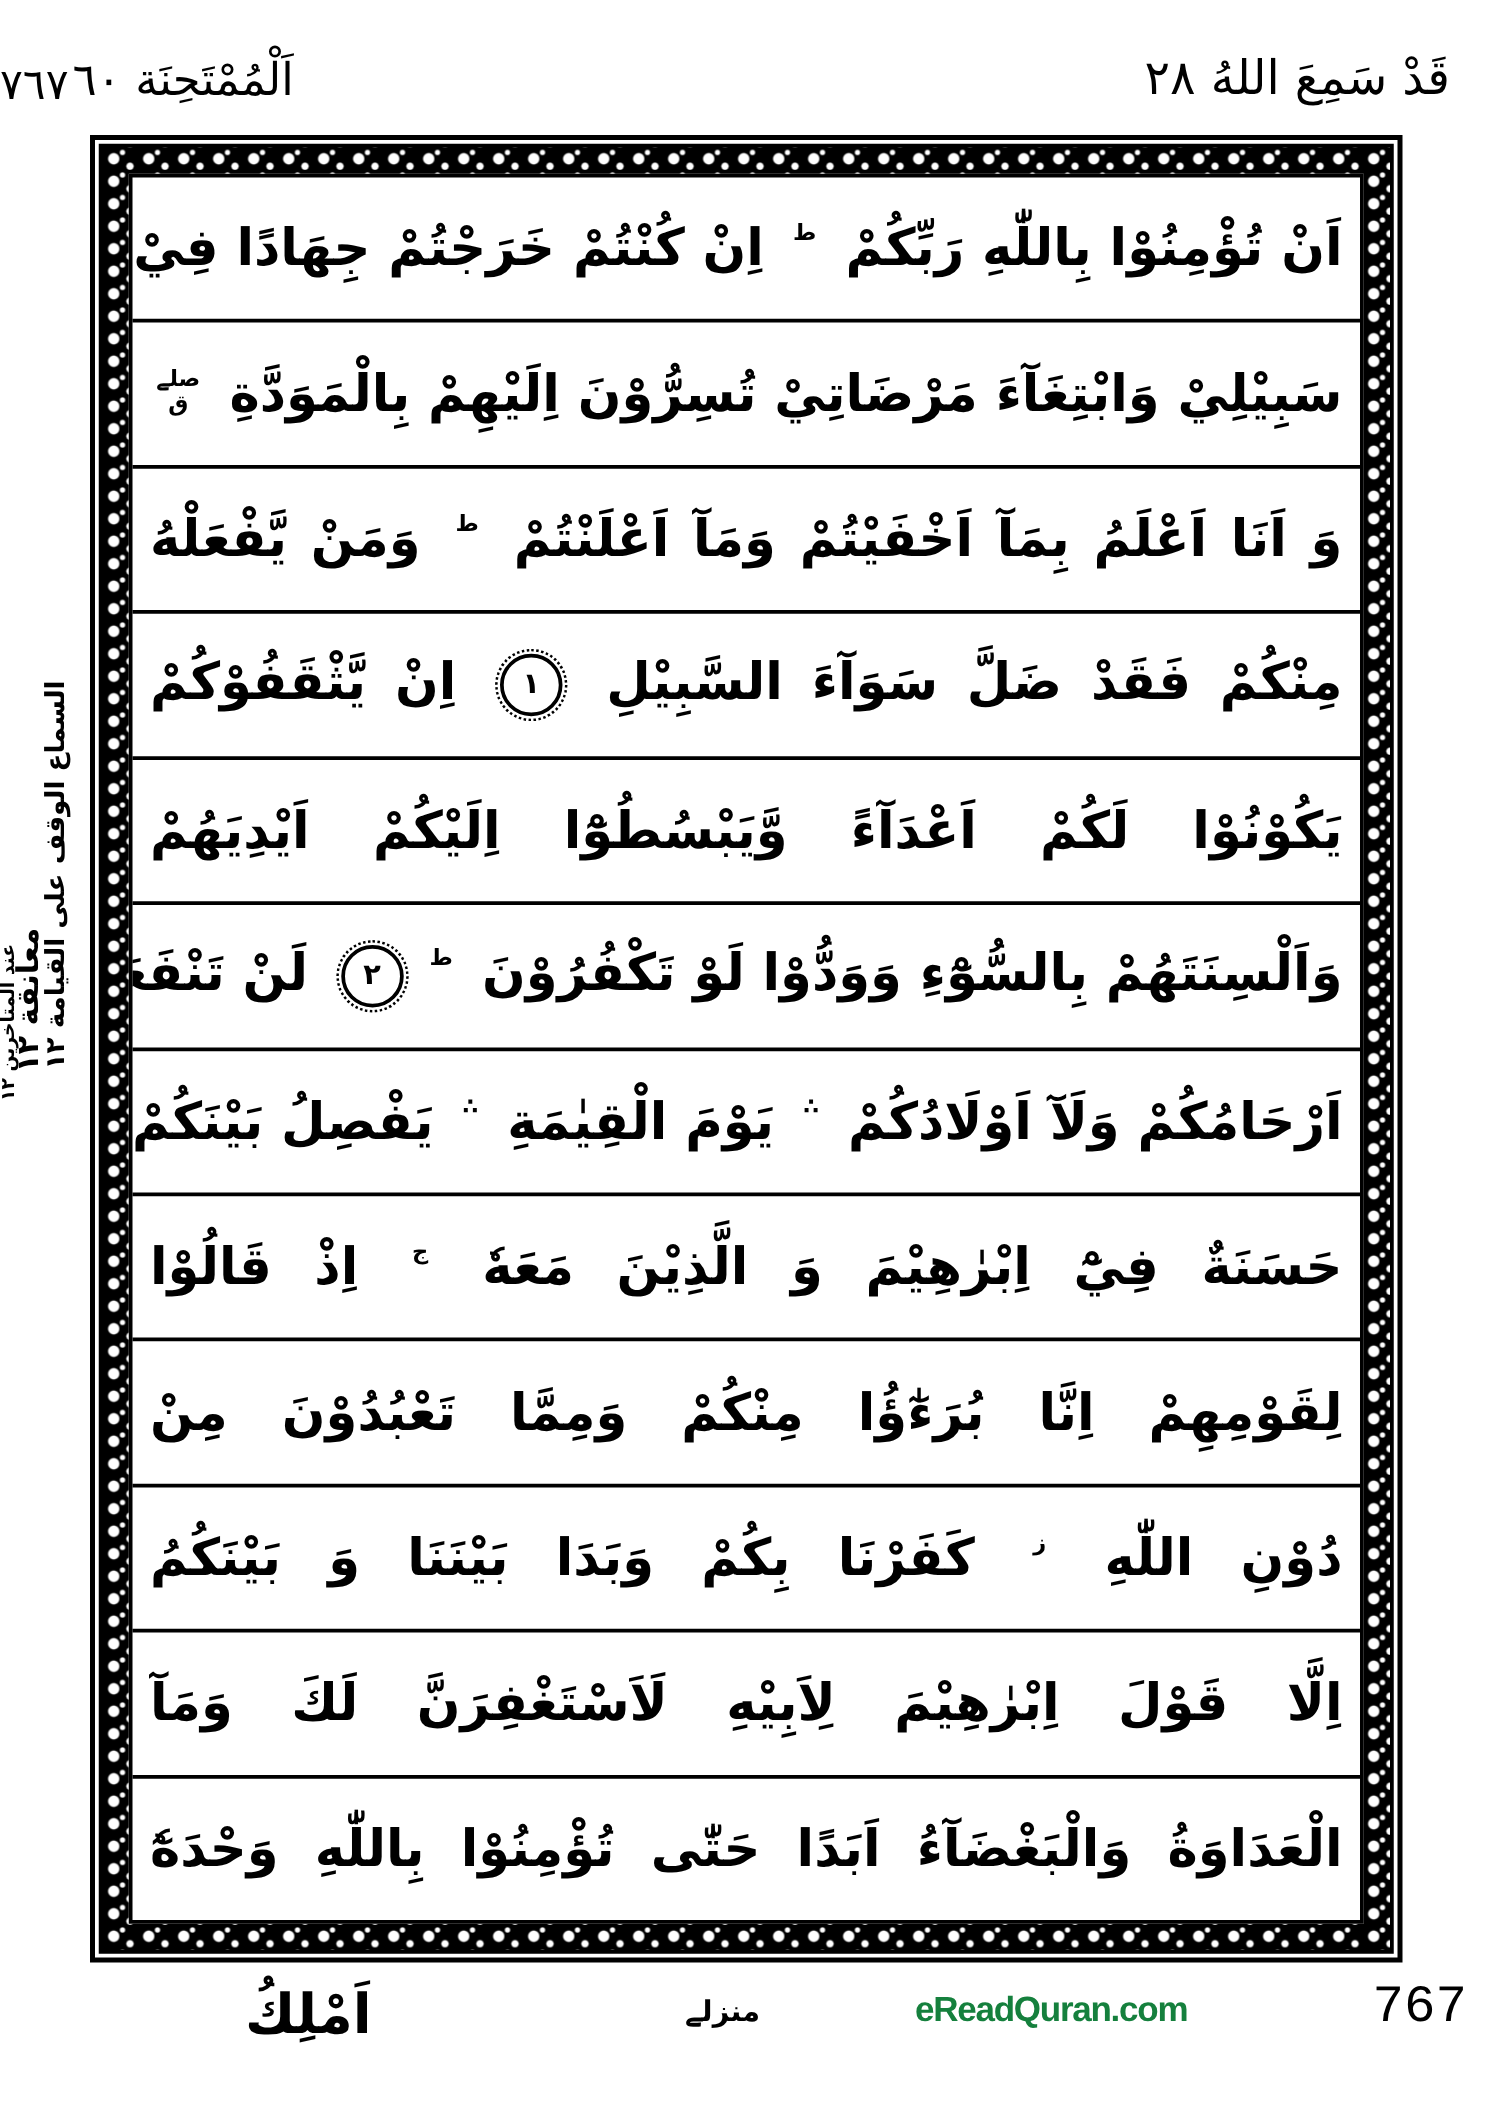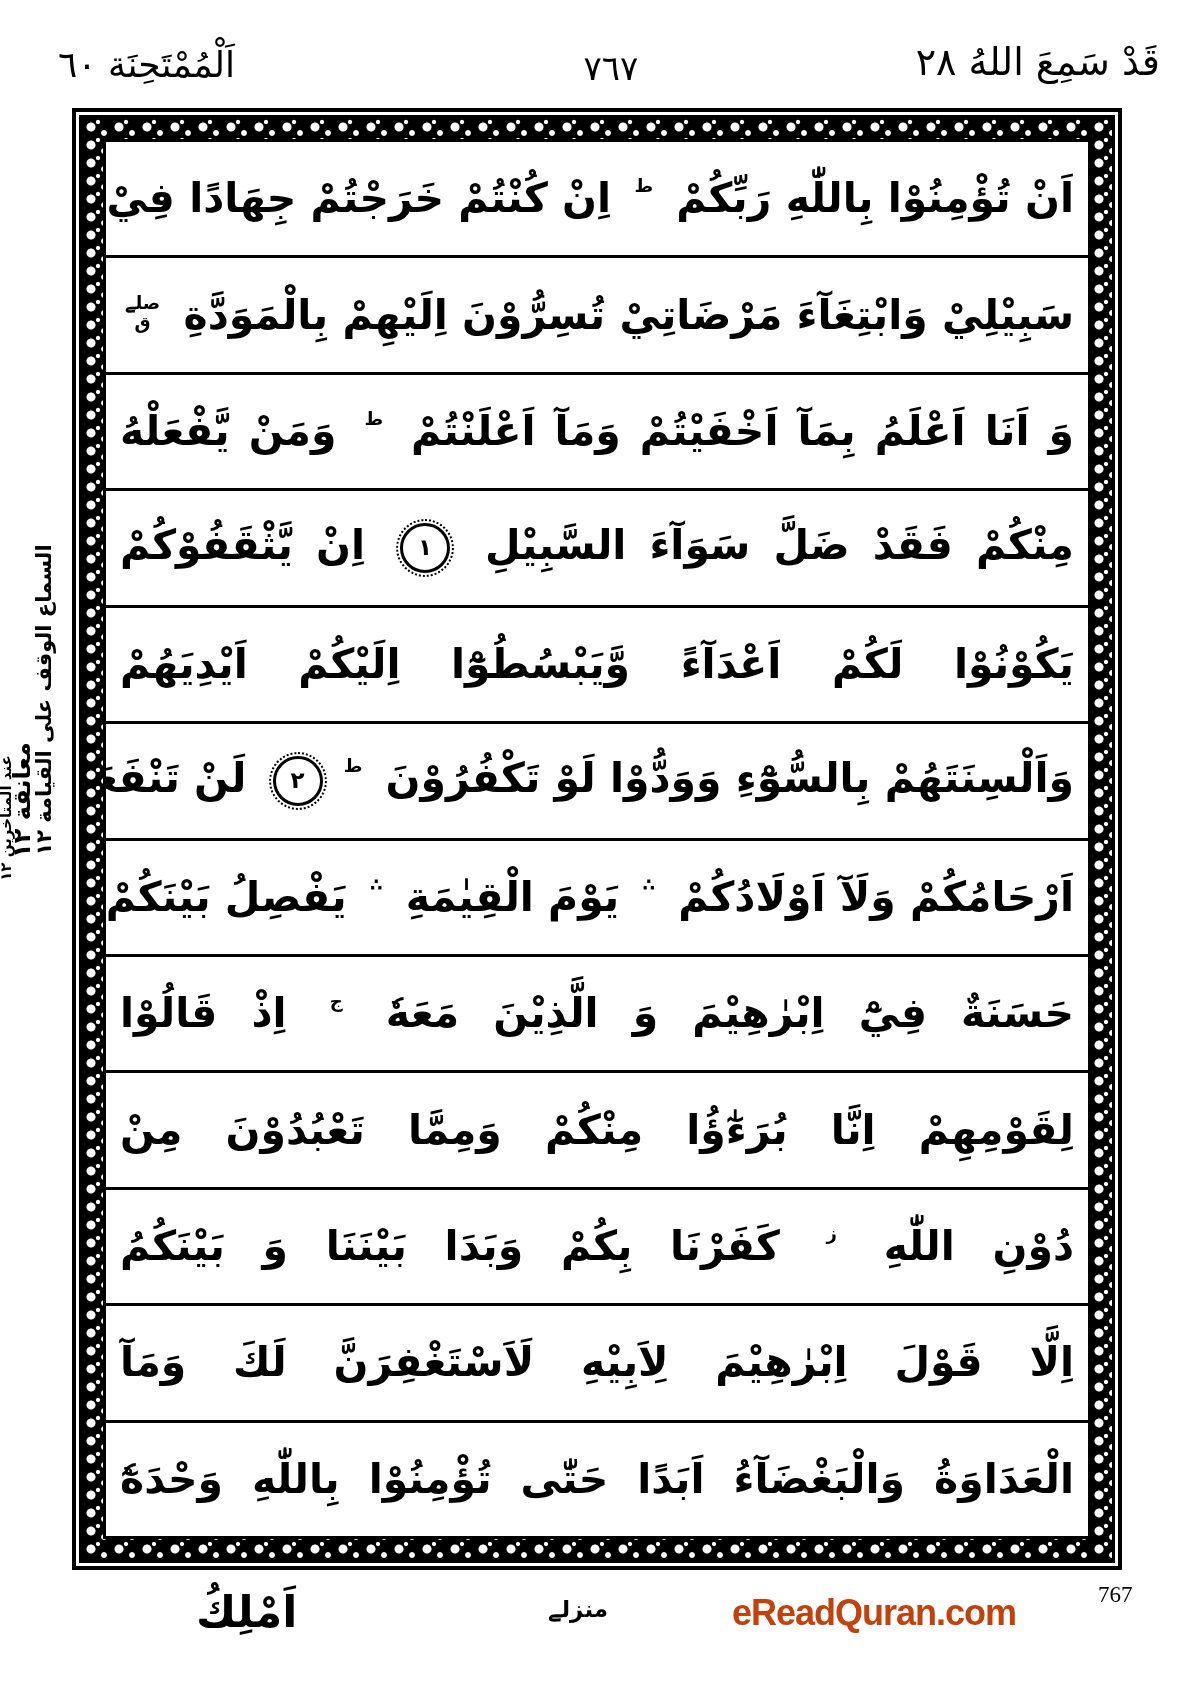--- a/index.html
+++ b/index.html
@@ -4,21 +4,21 @@
 <style>
   html,body{margin:0;padding:0;}
   body{
     width:1190px;height:1684px;position:relative;overflow:hidden;
     background:#ffffff;color:#000;
     font-family:"DejaVu Sans",sans-serif;
   }
   
   .hdr{position:absolute;top:30px;left:0;right:0;height:72px;font-weight:normal;}
   .hdr-left{position:absolute;left:58px;top:14px;font-size:36px;direction:rtl;white-space:nowrap;}
-  .hdr-center{position:absolute;left:0;right:0;top:18px;text-align:center;font-size:34px;direction:rtl;margin-left:32px;}
+  .hdr-center{position:absolute;left:0;right:0;top:18px;text-align:left;font-size:34px;direction:rtl;}
   .hdr-right{position:absolute;right:30px;top:10px;font-size:38px;direction:rtl;white-space:nowrap;}
 
   
   .frame{
     position:absolute;left:72px;top:108px;width:1050px;height:1462px;
     border:4px solid #000;background:#fff;padding:3px;box-sizing:border-box;
   }
   .band{position:relative;width:100%;height:100%;background:#000;padding:24px;box-sizing:border-box;}
   .band::before{ 
     content:"";position:absolute;inset:3px;
@@ -59,24 +59,24 @@
   
   .mnote{position:absolute;white-space:nowrap;font-weight:bold;direction:rtl;
          transform:translate(-50%,-50%) rotate(-90deg);}
   .mnote-1{left:44px;top:700px;font-size:21px;}
   .mnote-2{left:22px;top:800px;font-size:24px;}
   .mnote-3{left:6px;top:818px;font-size:15px;}
 
   
   .catchword{position:absolute;left:196px;top:1586px;font-size:44px;font-weight:bold;direction:rtl;}
   .manzil{position:absolute;left:548px;top:1596px;font-size:23px;font-weight:bold;direction:rtl;}
-  .watermark{position:absolute;left:732px;top:1592px;font-size:36px;font-weight:bold;
-             font-family:"Liberation Sans",sans-serif;letter-spacing:-1px;color:#c2410c;}
-  .pagenum{position:absolute;left:1098px;top:1582px;font-size:23px;
-           font-family:Liberation Serif, serif;}
+  .watermark{position:absolute;left:732px;top:1592px;font-size:28px;font-weight:bold;
+             font-family:"Liberation Sans",sans-serif;letter-spacing:-1px;color:#15803d;}
+  .pagenum{position:absolute;left:1098px;top:1582px;font-size:42px;
+           font-family:Liberation Mono, monospace;}
 </style>
 </head>
 <body>
 
 <div class="hdr">
   <span class="hdr-left">اَلْمُمْتَحِنَة ٦٠</span>
   <span class="hdr-center">٧٦٧</span>
   <span class="hdr-right">قَدْ سَمِعَ اللهُ ٢٨</span>
 </div>
 

